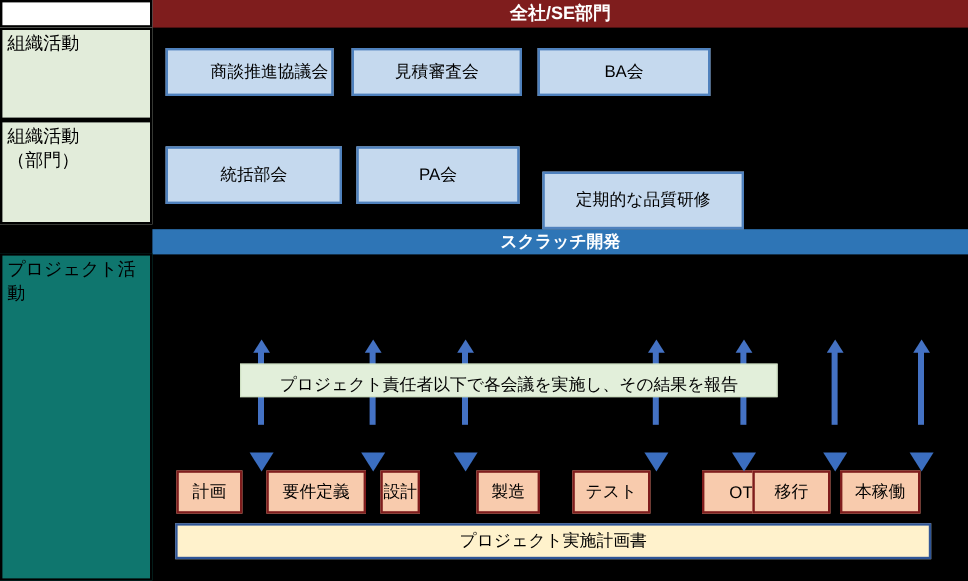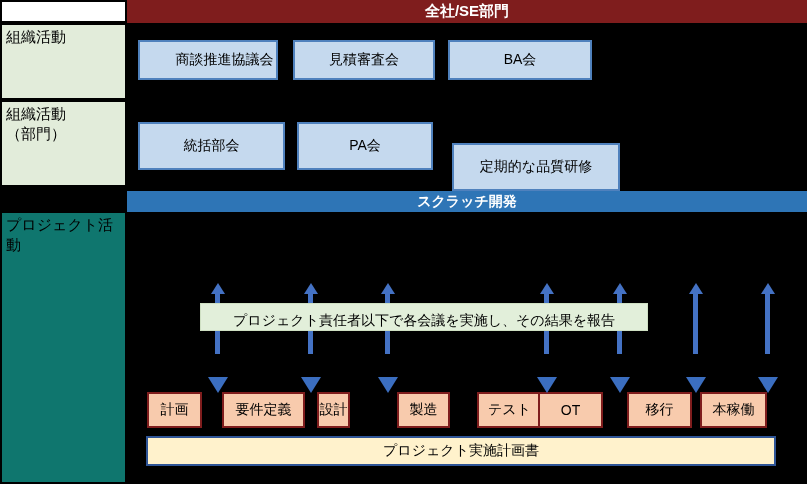--- a/index.html
+++ b/index.html
@@ -39,21 +39,21 @@
   
   .arr-line{width:5px;top:292px;height:62px;background:#4472c4;z-index:1;}
   .arr-head{width:0;height:0;top:283px;border-left:7px solid transparent;border-right:7px solid transparent;
     border-bottom:11px solid #4472c4;z-index:3;}
   .tri-down{width:0;height:0;top:377px;border-left:10px solid transparent;border-right:10px solid transparent;
     border-top:16px solid #3b6ec0;z-index:3;}
   
   .phase{top:392px;height:36px;background:#f8cbad;border:2px solid #7f1d1d;
     display:flex;align-items:center;justify-content:center;font-size:14px;z-index:2;}
   .p1{left:147px;width:55px;} .p2{left:222px;width:83px;} .p3{left:317px;width:33px;}
-  .p4{left:397px;width:53px;} .p5{left:477px;width:65px;} .p6{left:538px;width:65px;}
+  .p4{left:397px;width:53px;} .p5{left:477px;width:65px;} .p6{left:585px;width:65px;}
   .p7{left:627px;width:65px;} .p8{left:700px;width:67px;}
   
   .plan-bar{left:146px;top:436px;width:630px;height:30px;background:#fff2cc;border:2px solid #2f5597;
     display:flex;align-items:center;justify-content:center;font-size:14px;}
 </style>
 </head>
 <body>
 
 <div class="diagram">
 

